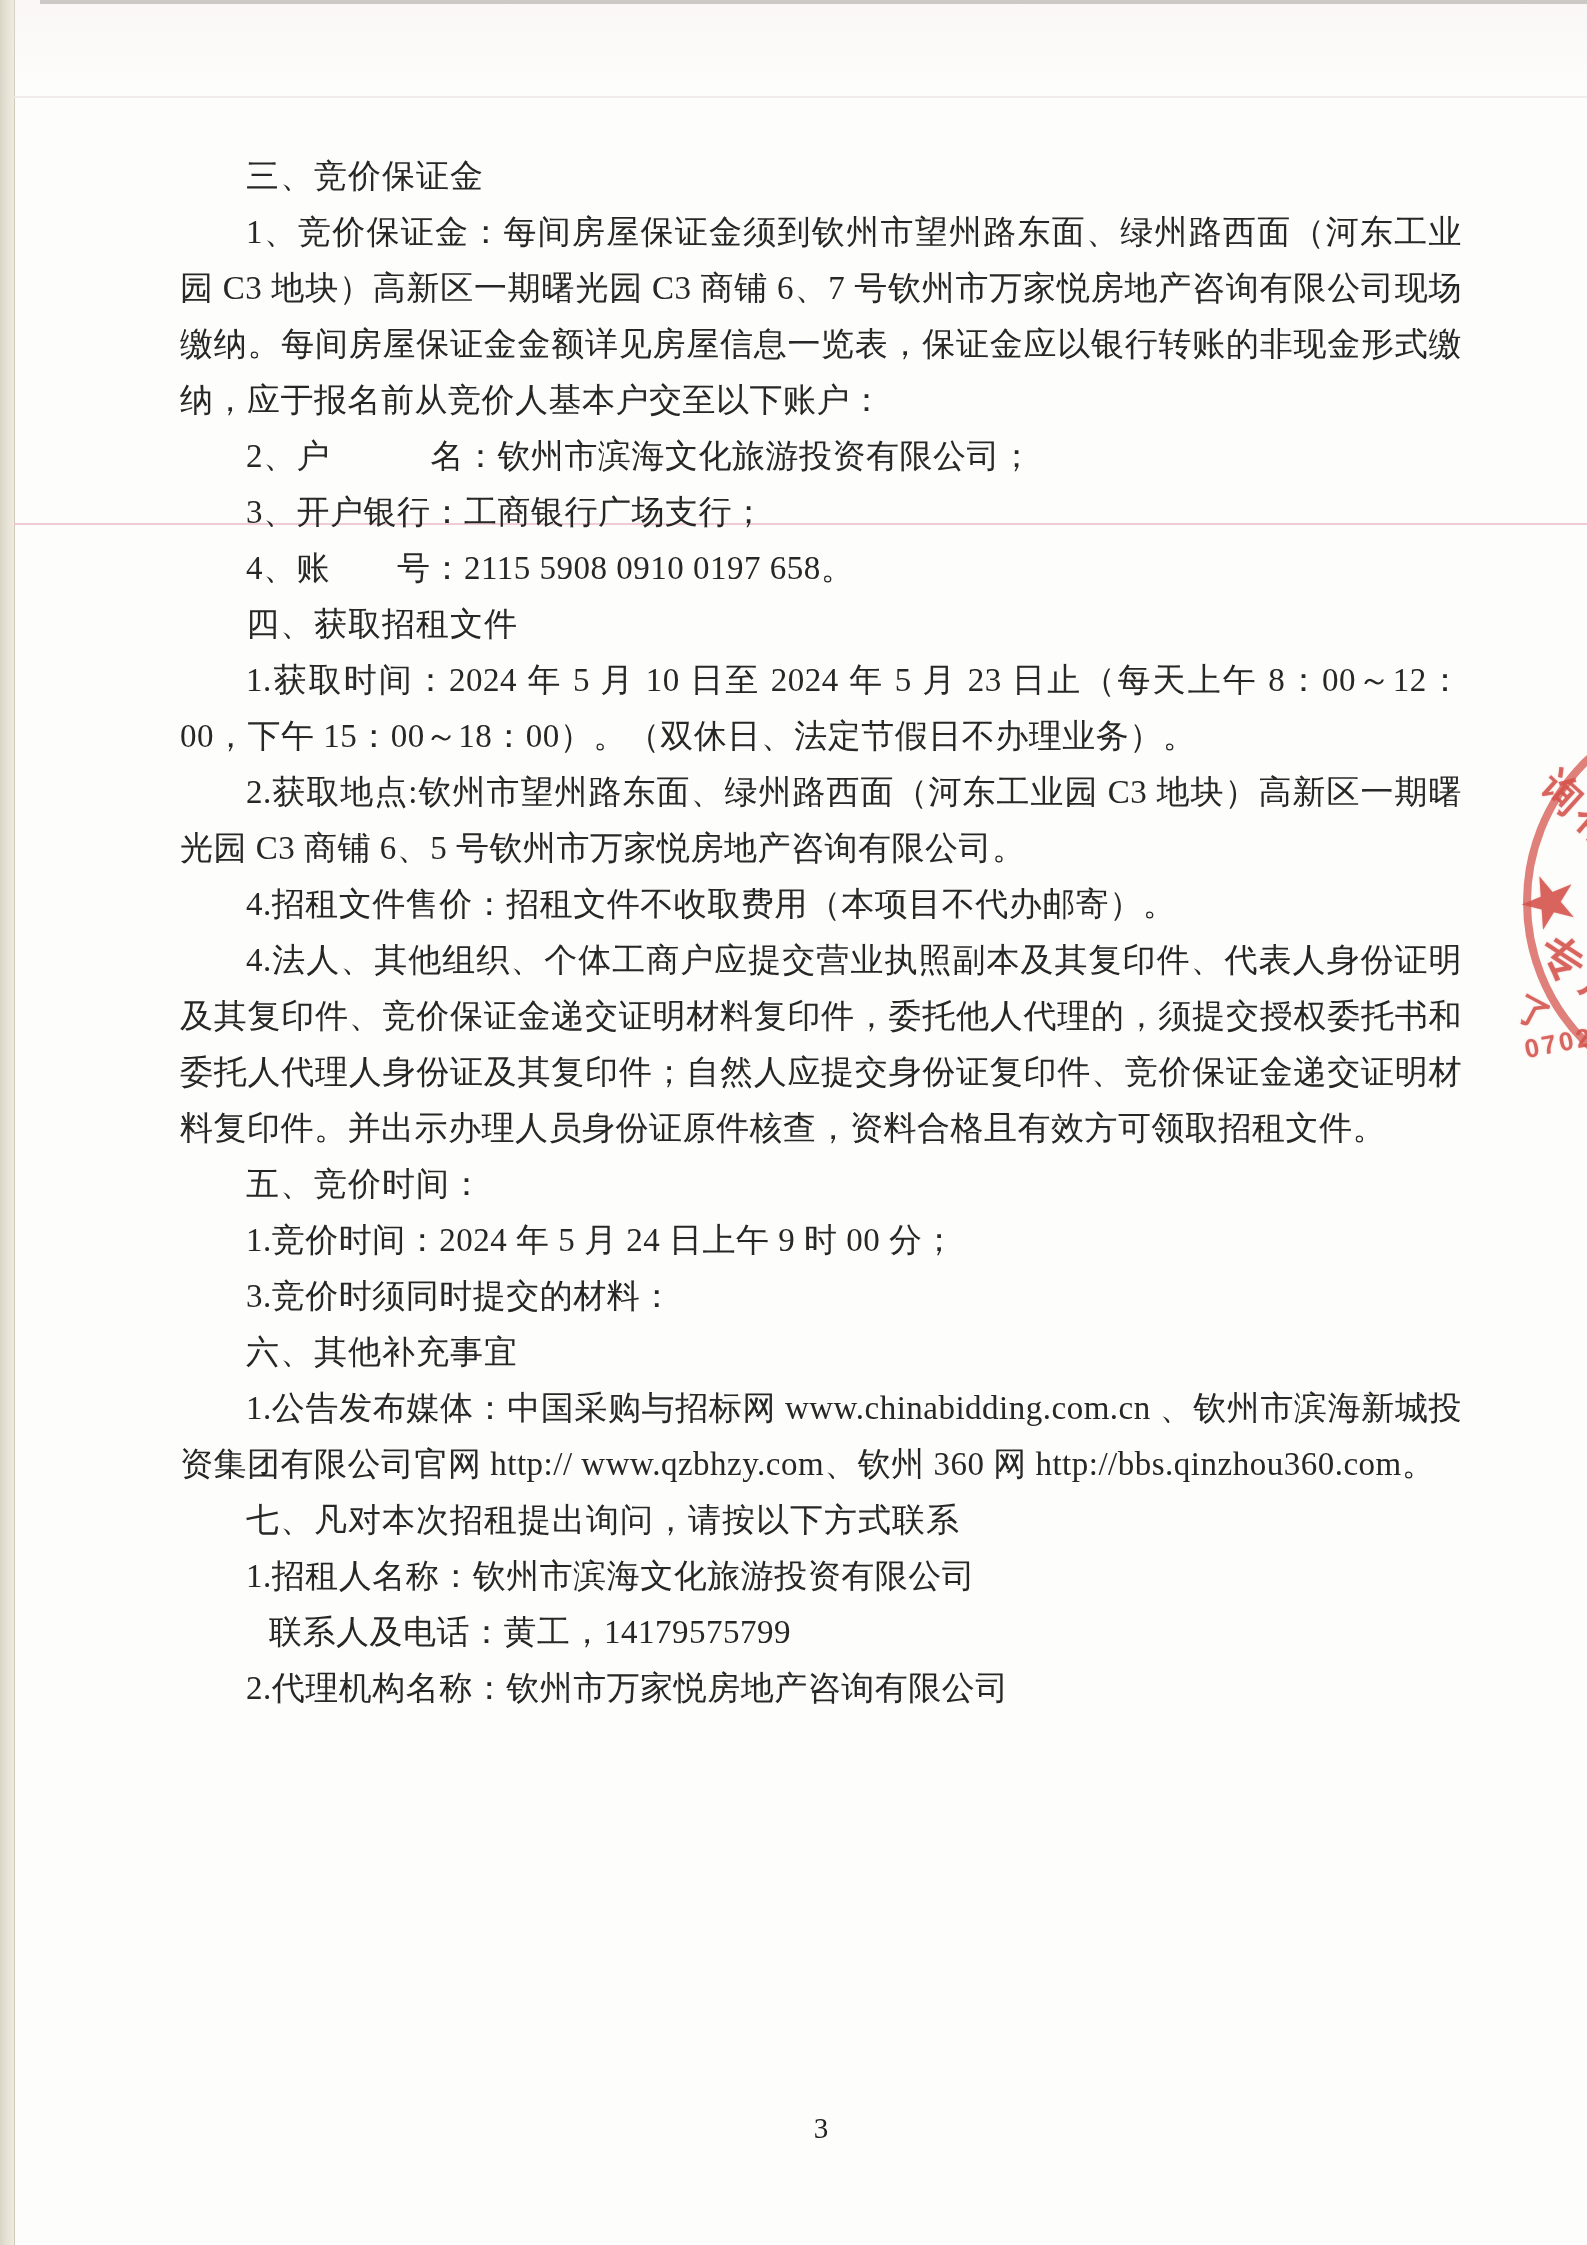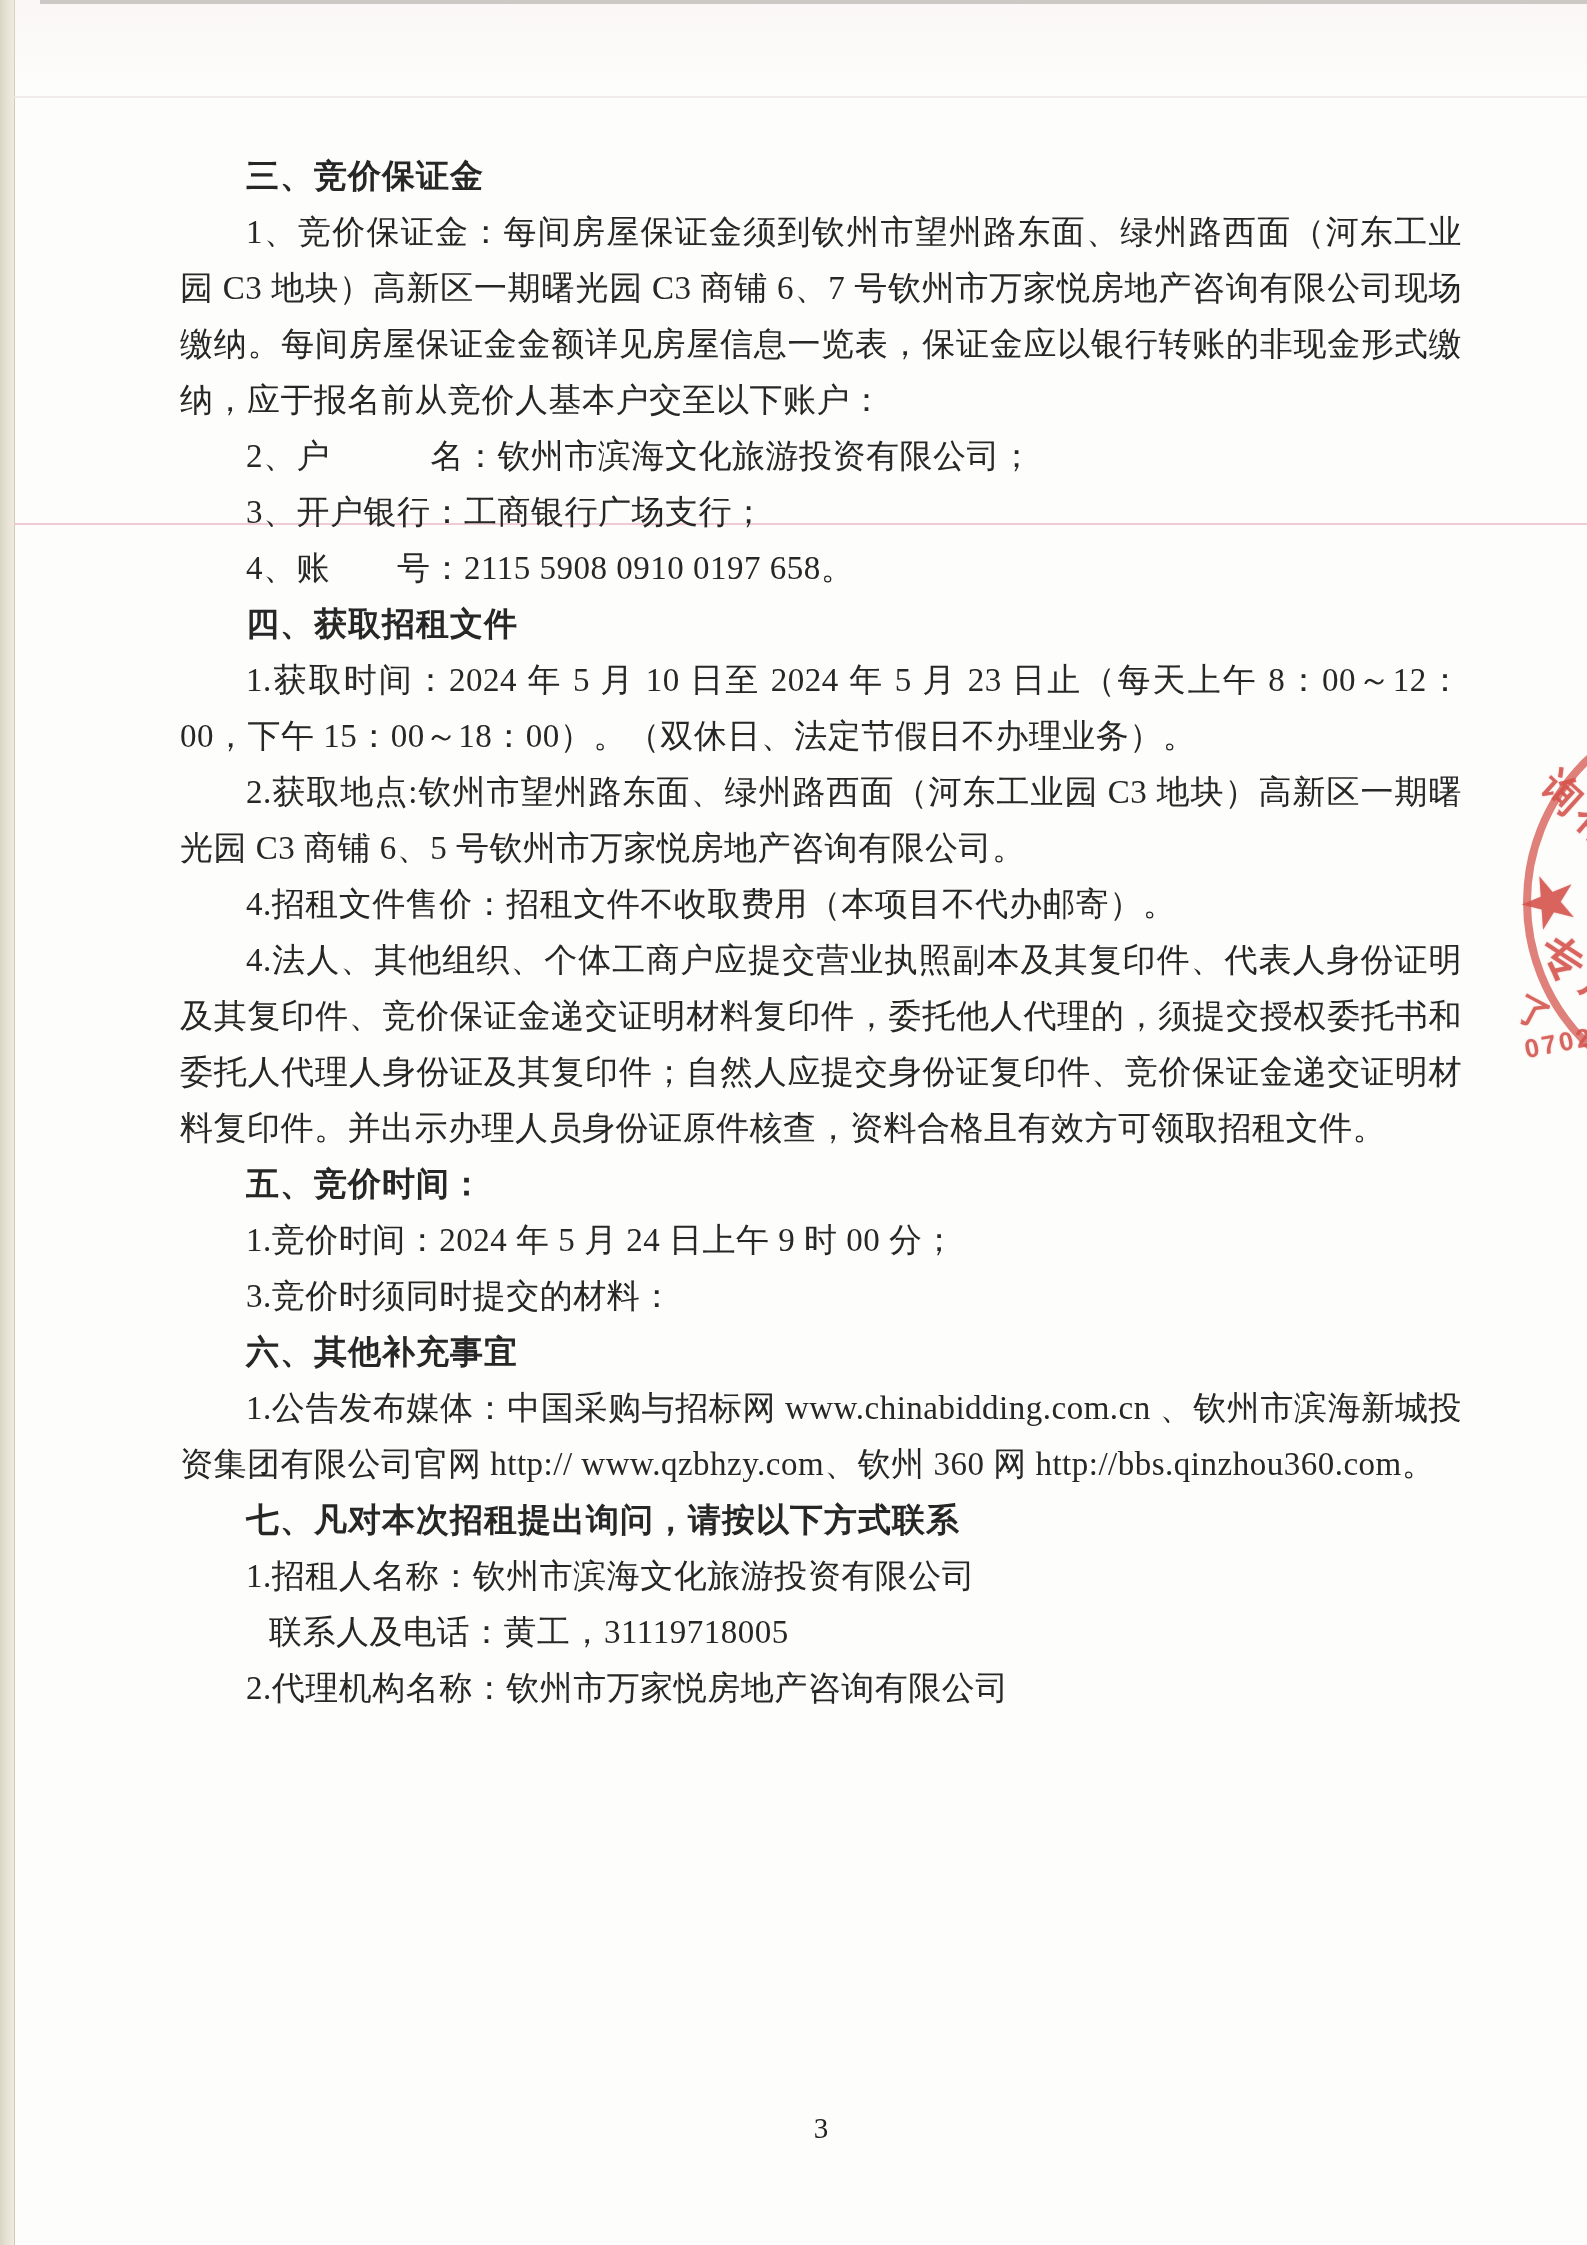--- a/index.html
+++ b/index.html
@@ -43,21 +43,21 @@
   .content p,.content h3{
     margin:0;padding:0;
     font-size:33px;line-height:56px;
     text-indent:2em;
     text-align:justify;
     font-weight:normal;
     letter-spacing:.5px;
   }
   .content h3.heading{
     font-family:"Liberation Sans","DejaVu Sans",sans-serif;
-    font-weight:700;
+    font-weight:400;
     letter-spacing:1px;
   }
   .content p.sub{text-indent:2.7em;}
   
   .pagenum{
     position:absolute;left:180px;top:2112px;width:1282px;
     text-align:center;font-size:29px;color:#222;
   }
   
   .stamp{
@@ -105,21 +105,21 @@
       <p class="para">2.获取地点:钦州市望州路东面、绿州路西面（河东工业园 C3 地块）高新区一期曙光园 C3 商铺 6、5 号钦州市万家悦房地产咨询有限公司。</p>
       <p class="para">4.招租文件售价：招租文件不收取费用（本项目不代办邮寄）。</p>
       <p class="para">4.法人、其他组织、个体工商户应提交营业执照副本及其复印件、代表人身份证明及其复印件、竞价保证金递交证明材料复印件，委托他人代理的，须提交授权委托书和委托人代理人身份证及其复印件；自然人应提交身份证复印件、竞价保证金递交证明材料复印件。并出示办理人员身份证原件核查，资料合格且有效方可领取招租文件。</p>
       <h3 class="heading">五、竞价时间：</h3>
       <p class="para">1.竞价时间：2024 年 5 月 24 日上午 9 时 00 分；</p>
       <p class="para">3.竞价时须同时提交的材料：</p>
       <h3 class="heading">六、其他补充事宜</h3>
       <p class="para">1.公告发布媒体：中国采购与招标网 www.chinabidding.com.cn 、钦州市滨海新城投资集团有限公司官网 http:// www.qzbhzy.com、钦州 360 网 http://bbs.qinzhou360.com。</p>
       <h3 class="heading">七、凡对本次招租提出询问，请按以下方式联系</h3>
       <p class="para">1.招租人名称：钦州市滨海文化旅游投资有限公司</p>
-      <p class="para sub">联系人及电话：黄工，31119718005</p>
+      <p class="para sub">联系人及电话：黄工，14179575799</p>
       <p class="para">2.代理机构名称：钦州市万家悦房地产咨询有限公司</p>
     </div>
 
   <div class="stamp">
     <div class="stamp-circle"></div>
     <span class="t1">询有</span>
     <span class="star">★</span>
     <span class="t2">专用</span>
     <span class="t3">了</span>
     <span class="t4">07029</span>

